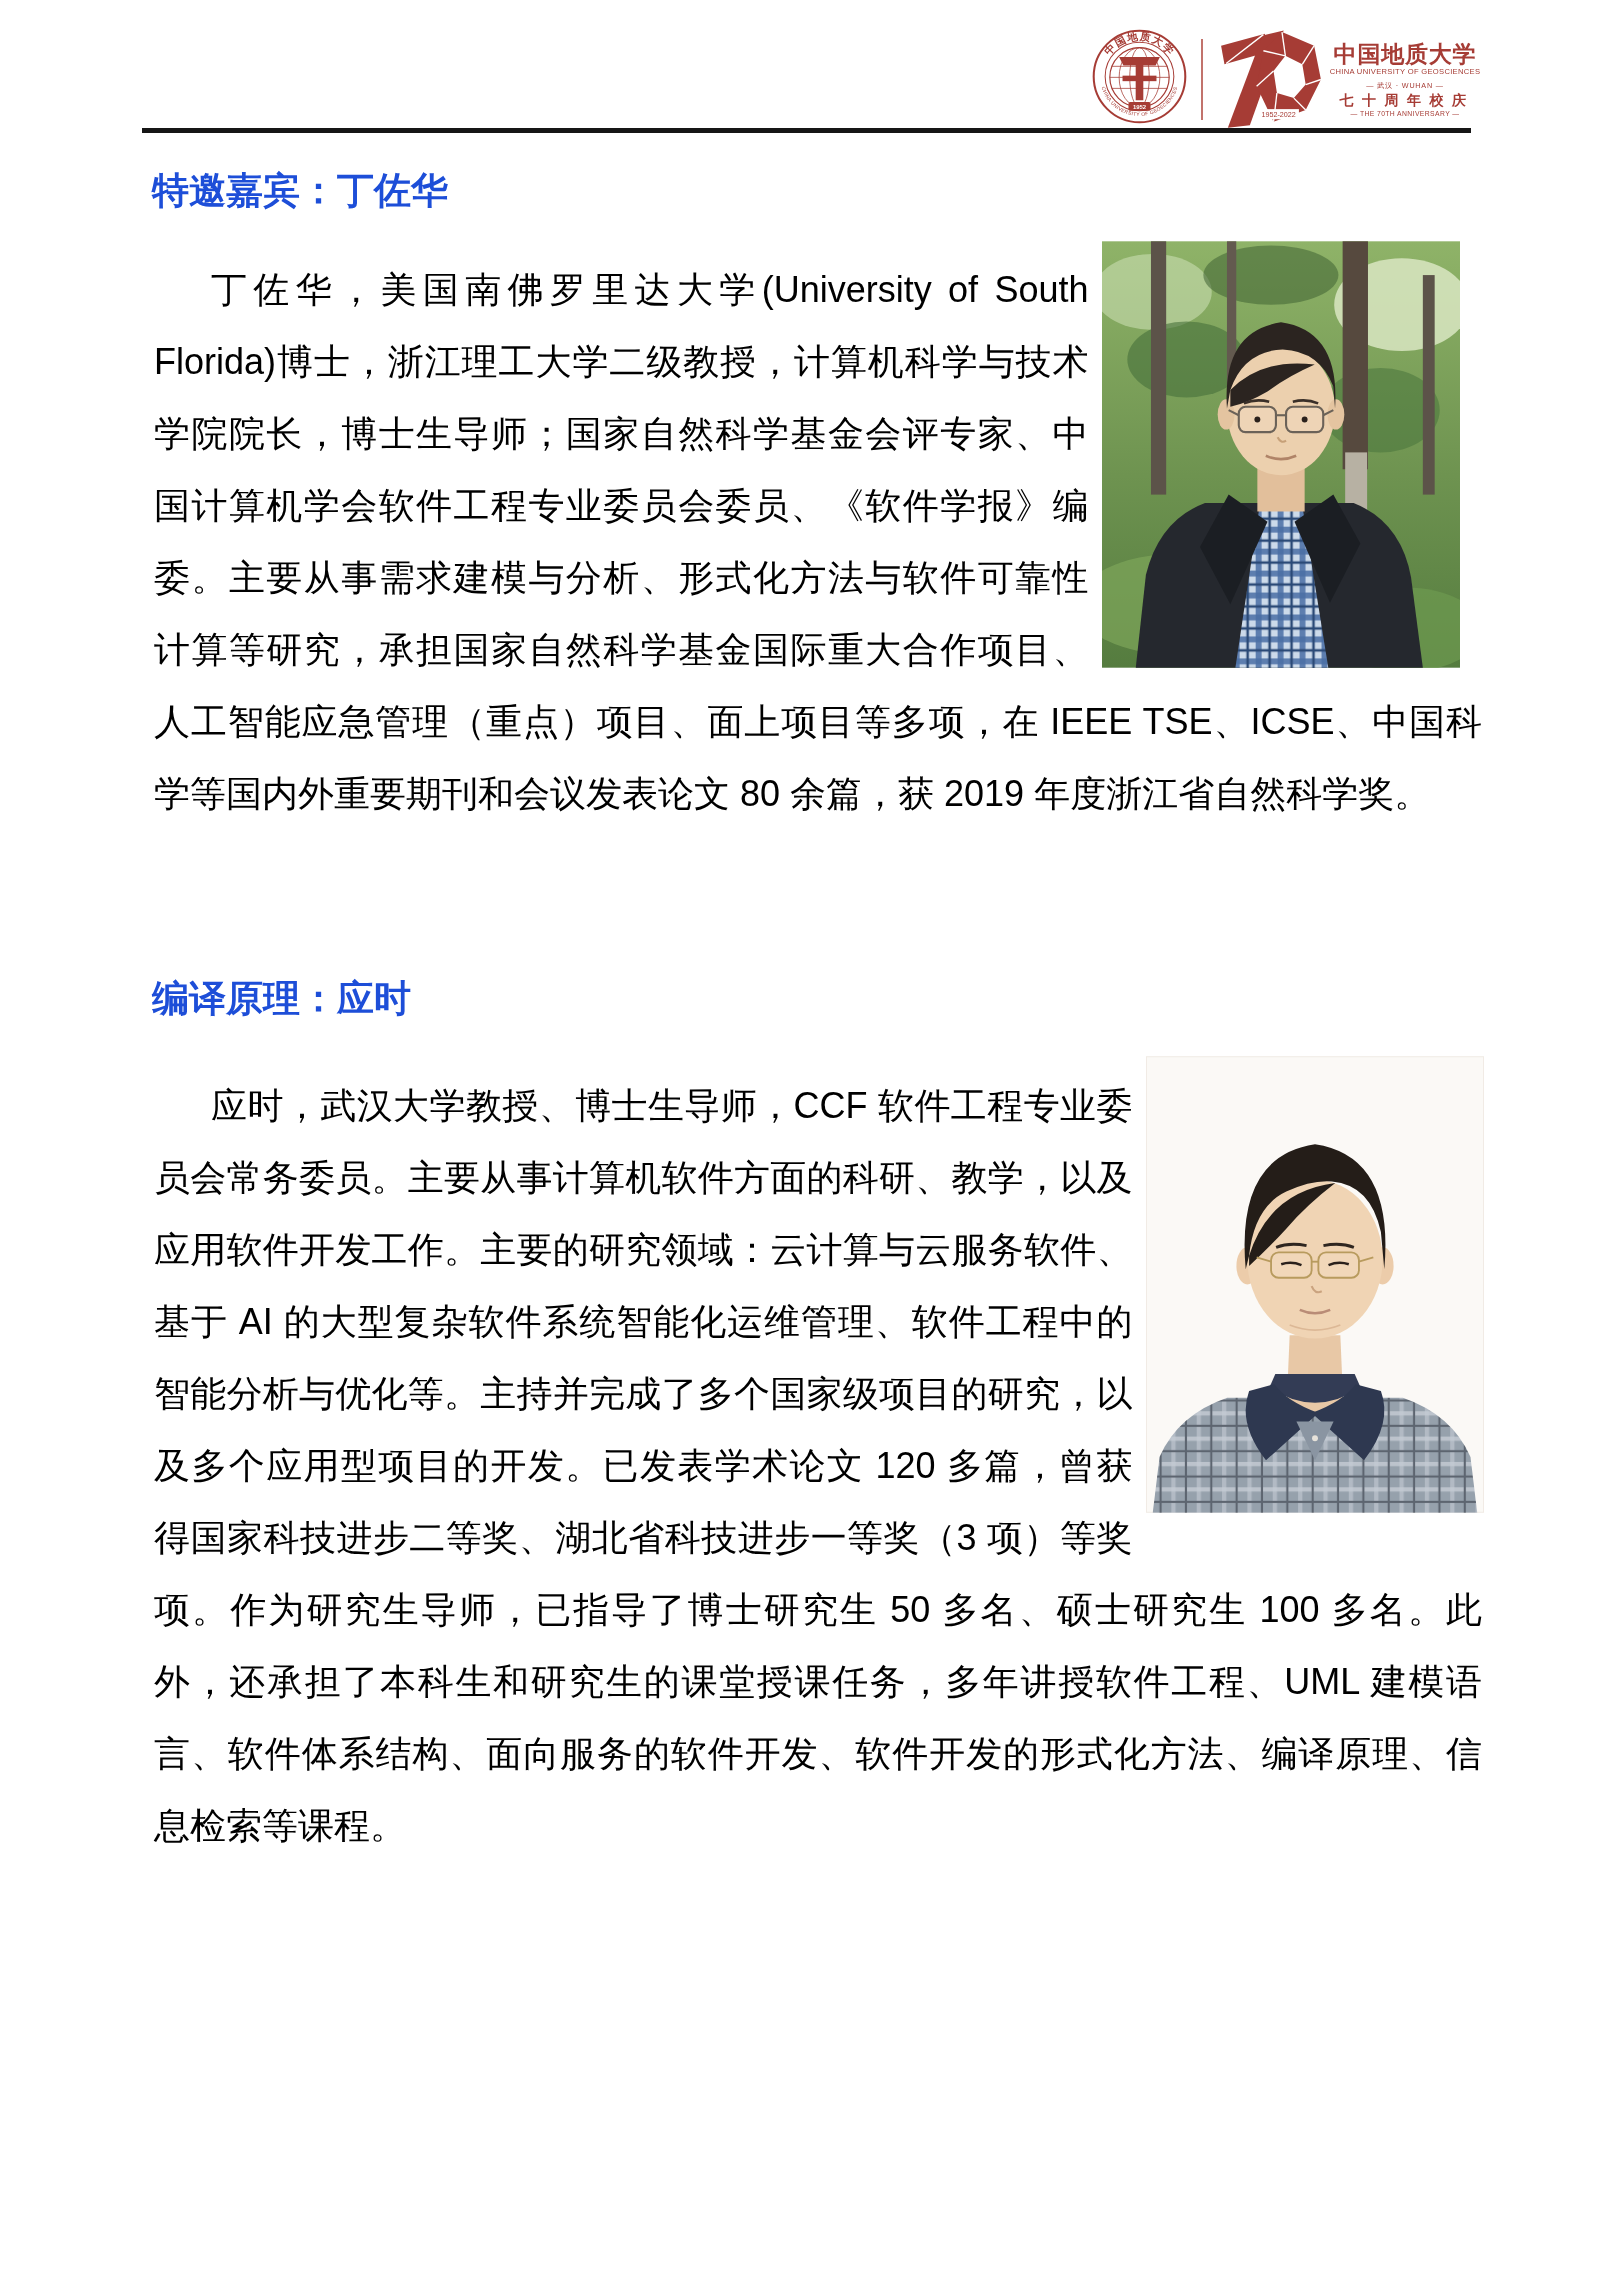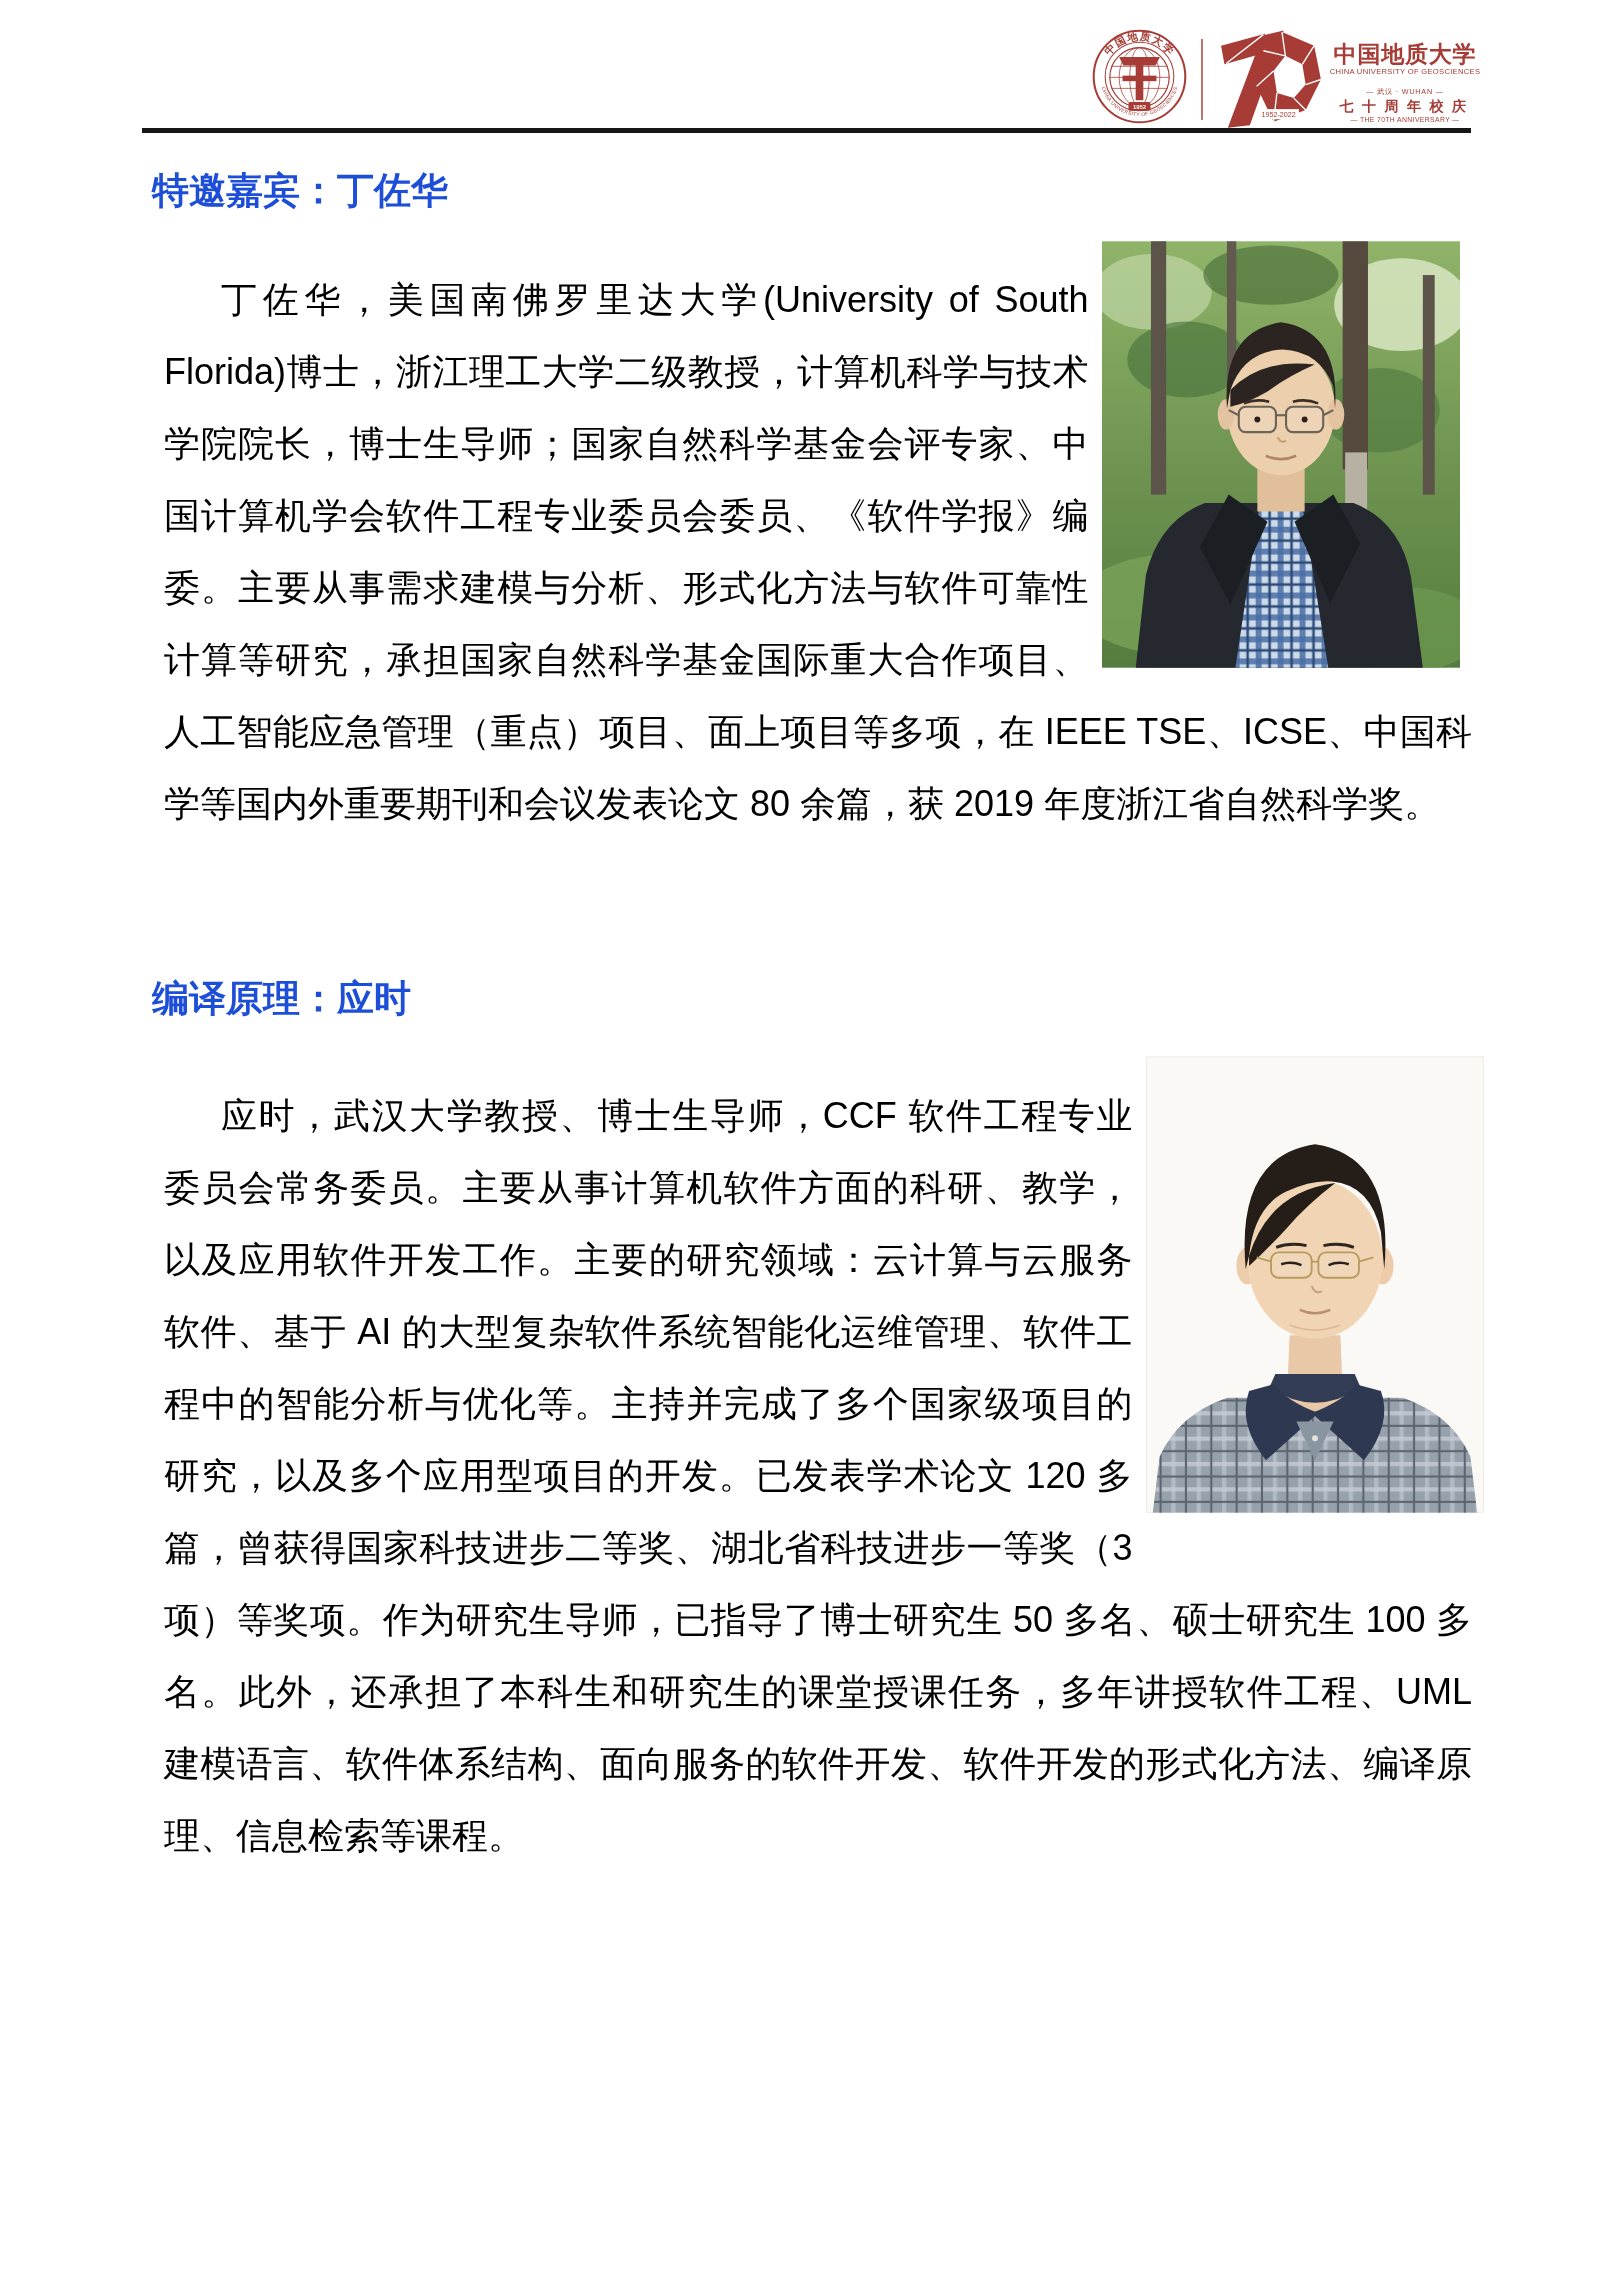--- a/index.html
+++ b/index.html
@@ -7,33 +7,33 @@
     position:relative;width:1623px;height:2295px;margin:0 auto;background:#ffffff;
     font-family:"Liberation Sans","DejaVu Sans",sans-serif;color:#050505;overflow:hidden;
   }
   
   .seal{position:absolute;left:1092px;top:29px;width:95px;height:95px;}
   .logo-divider{position:absolute;left:1201px;top:39px;width:1.7px;height:81px;background:#c2736c;}
   .anniv-mark{position:absolute;left:1216px;top:27px;width:110px;height:105px;}
   .anniv-text{position:absolute;left:1329px;top:42px;width:152px;color:#a63c35;text-align:center;line-height:1;}
   .anniv-cn{font-family:"DejaVu Serif","Liberation Serif",serif;font-size:23px;font-weight:bold;letter-spacing:0.8px;white-space:nowrap;}
   .anniv-en{font-size:7.6px;letter-spacing:0.3px;margin-top:3.4px;white-space:nowrap;}
-  .anniv-loc{font-size:7.2px;margin-top:12px;letter-spacing:0.8px;white-space:nowrap;}
+  .anniv-loc{font-size:7.2px;margin-top:6px;letter-spacing:0.8px;white-space:nowrap;}
   .anniv-cn2{font-size:14px;font-weight:bold;letter-spacing:8.5px;margin-top:4.2px;margin-left:4.2px;white-space:nowrap;}
   .anniv-en2{font-size:6.8px;margin-top:3.4px;letter-spacing:0.4px;white-space:nowrap;}
   .header-rule{position:absolute;left:142px;top:128px;width:1329px;height:5px;background:#161616;}
   
   .section-title{position:absolute;left:152px;font-size:37px;font-weight:bold;line-height:49px;margin:0;color:#1d4ed8;}
   #title-1{top:166px;}
   #title-2{top:974px;}
   .para{position:absolute;left:152px;width:1332px;font-size:36px;line-height:72px;
         text-align:justify;text-justify:inter-ideograph;color:#000;}
   #para-1{top:252px;}
   #para-2{top:1068px;}
-  .para p{margin:12px;text-indent:57px;}
+  .para p{margin:2px;text-indent:57px;}
   .photo{float:right;}
   .photo-1{width:382px;height:427px;margin:-11px 0 13.5px 13.5px;}
   .photo-2{width:338px;height:457px;margin:-12px 0 17px 13.5px;}
   .photo svg{display:block;}
 </style>
 </head>
 <body>
 
 <div class="page">
 

